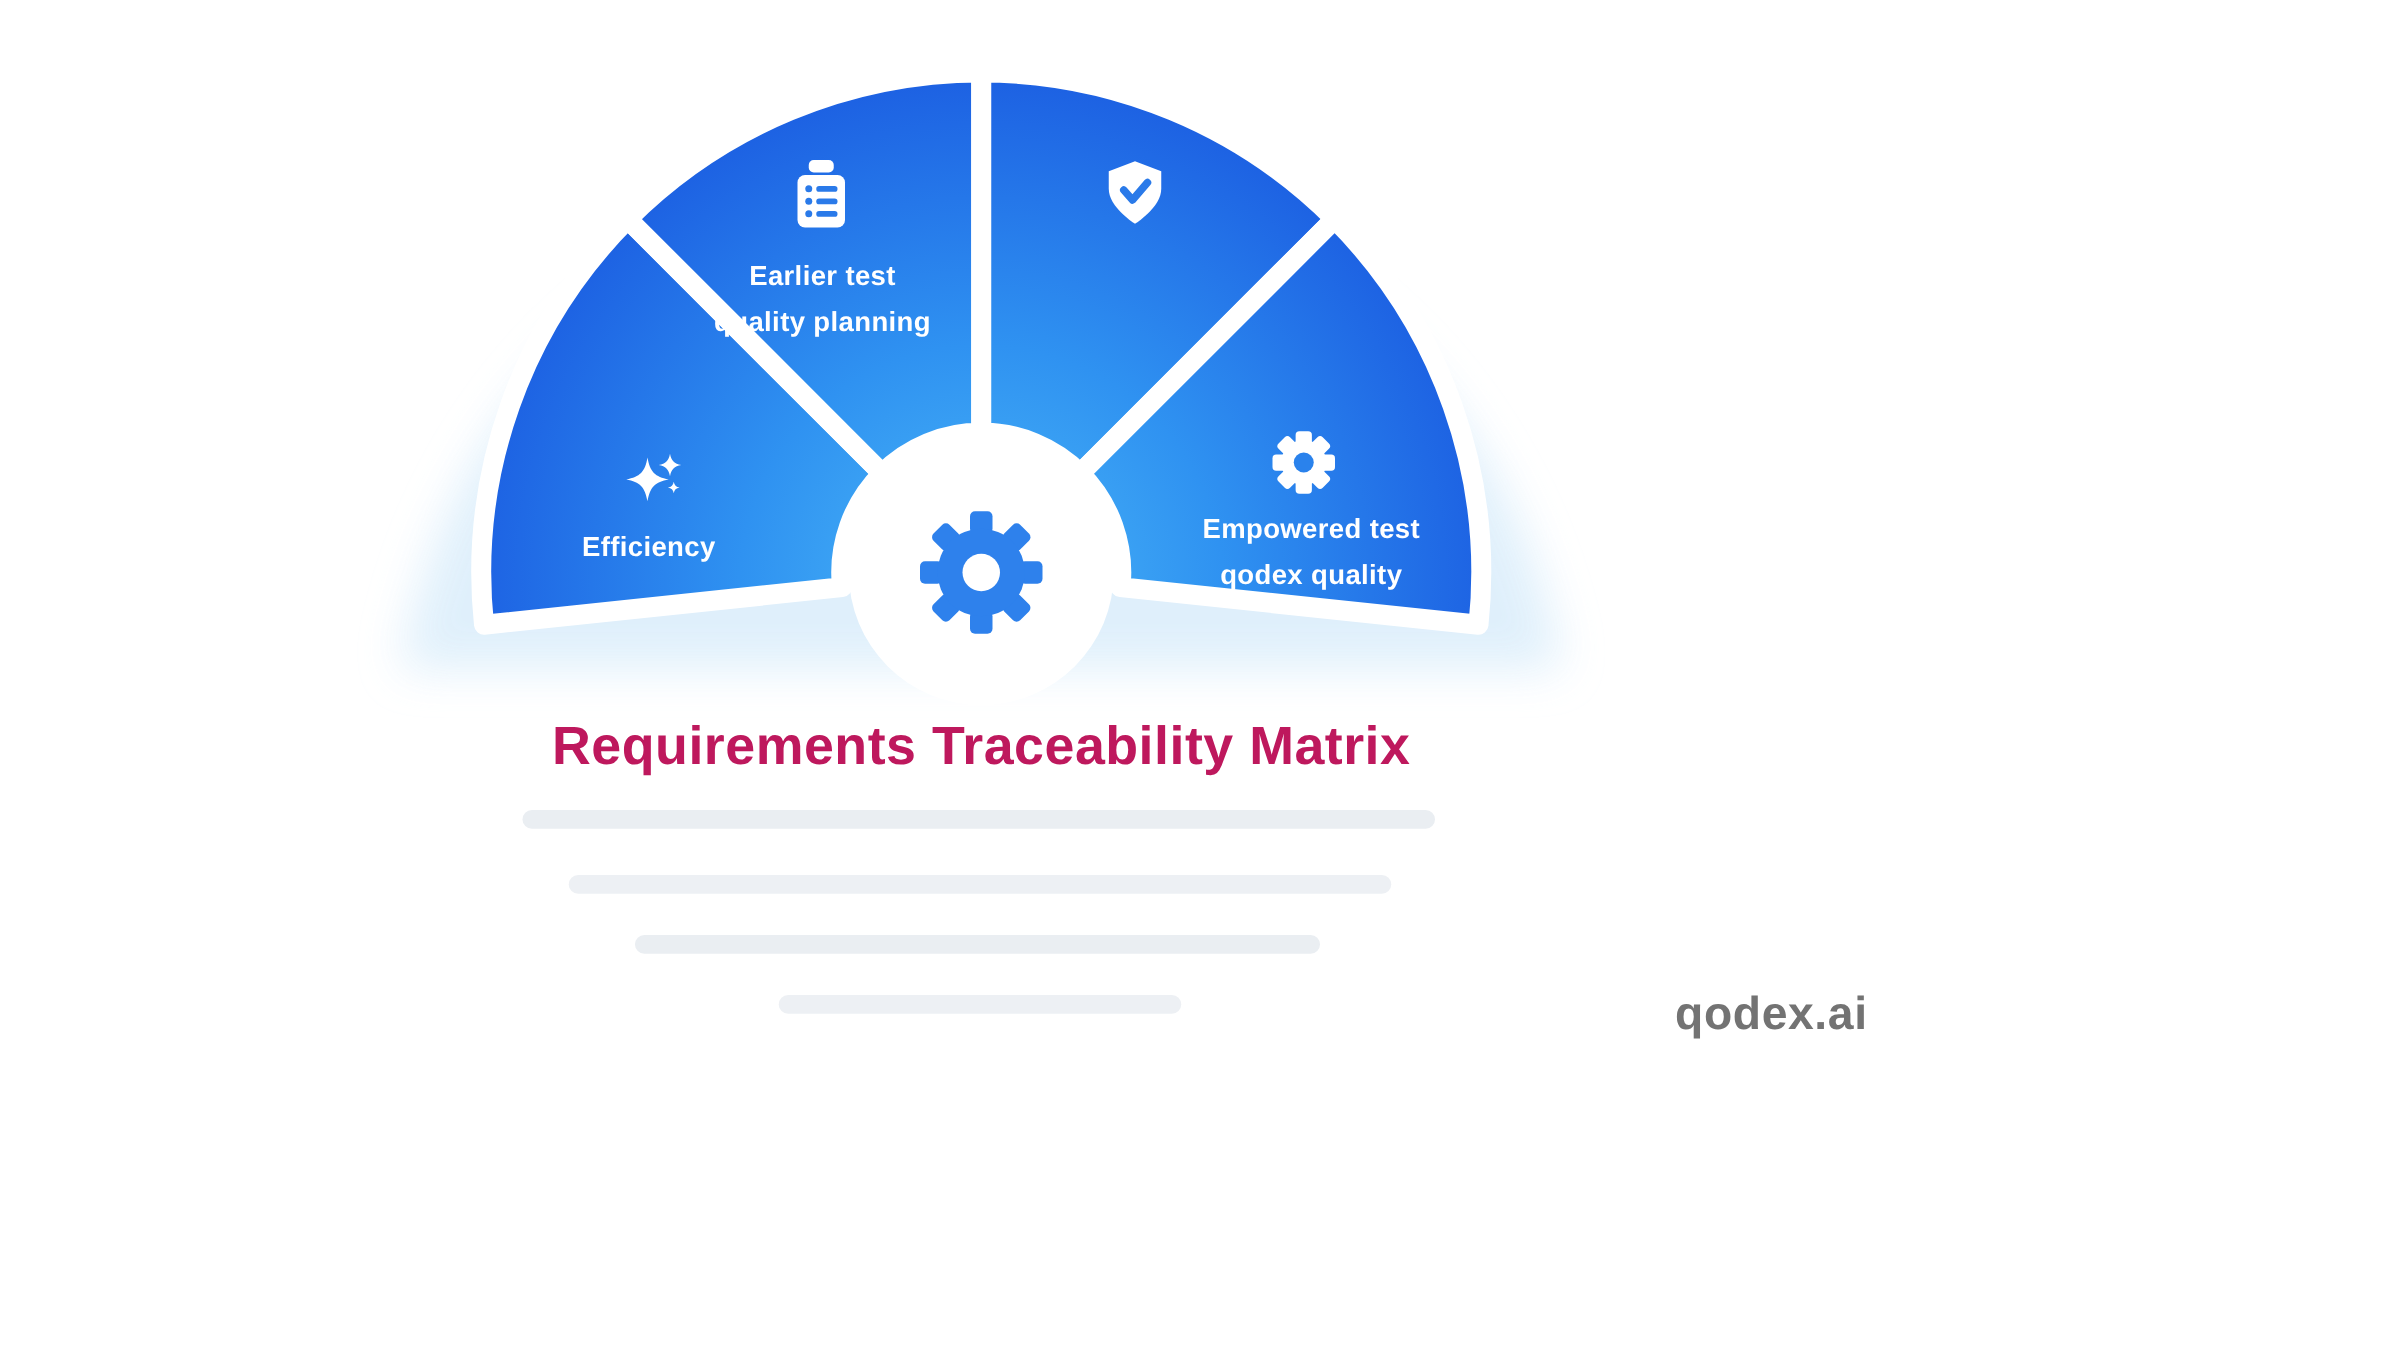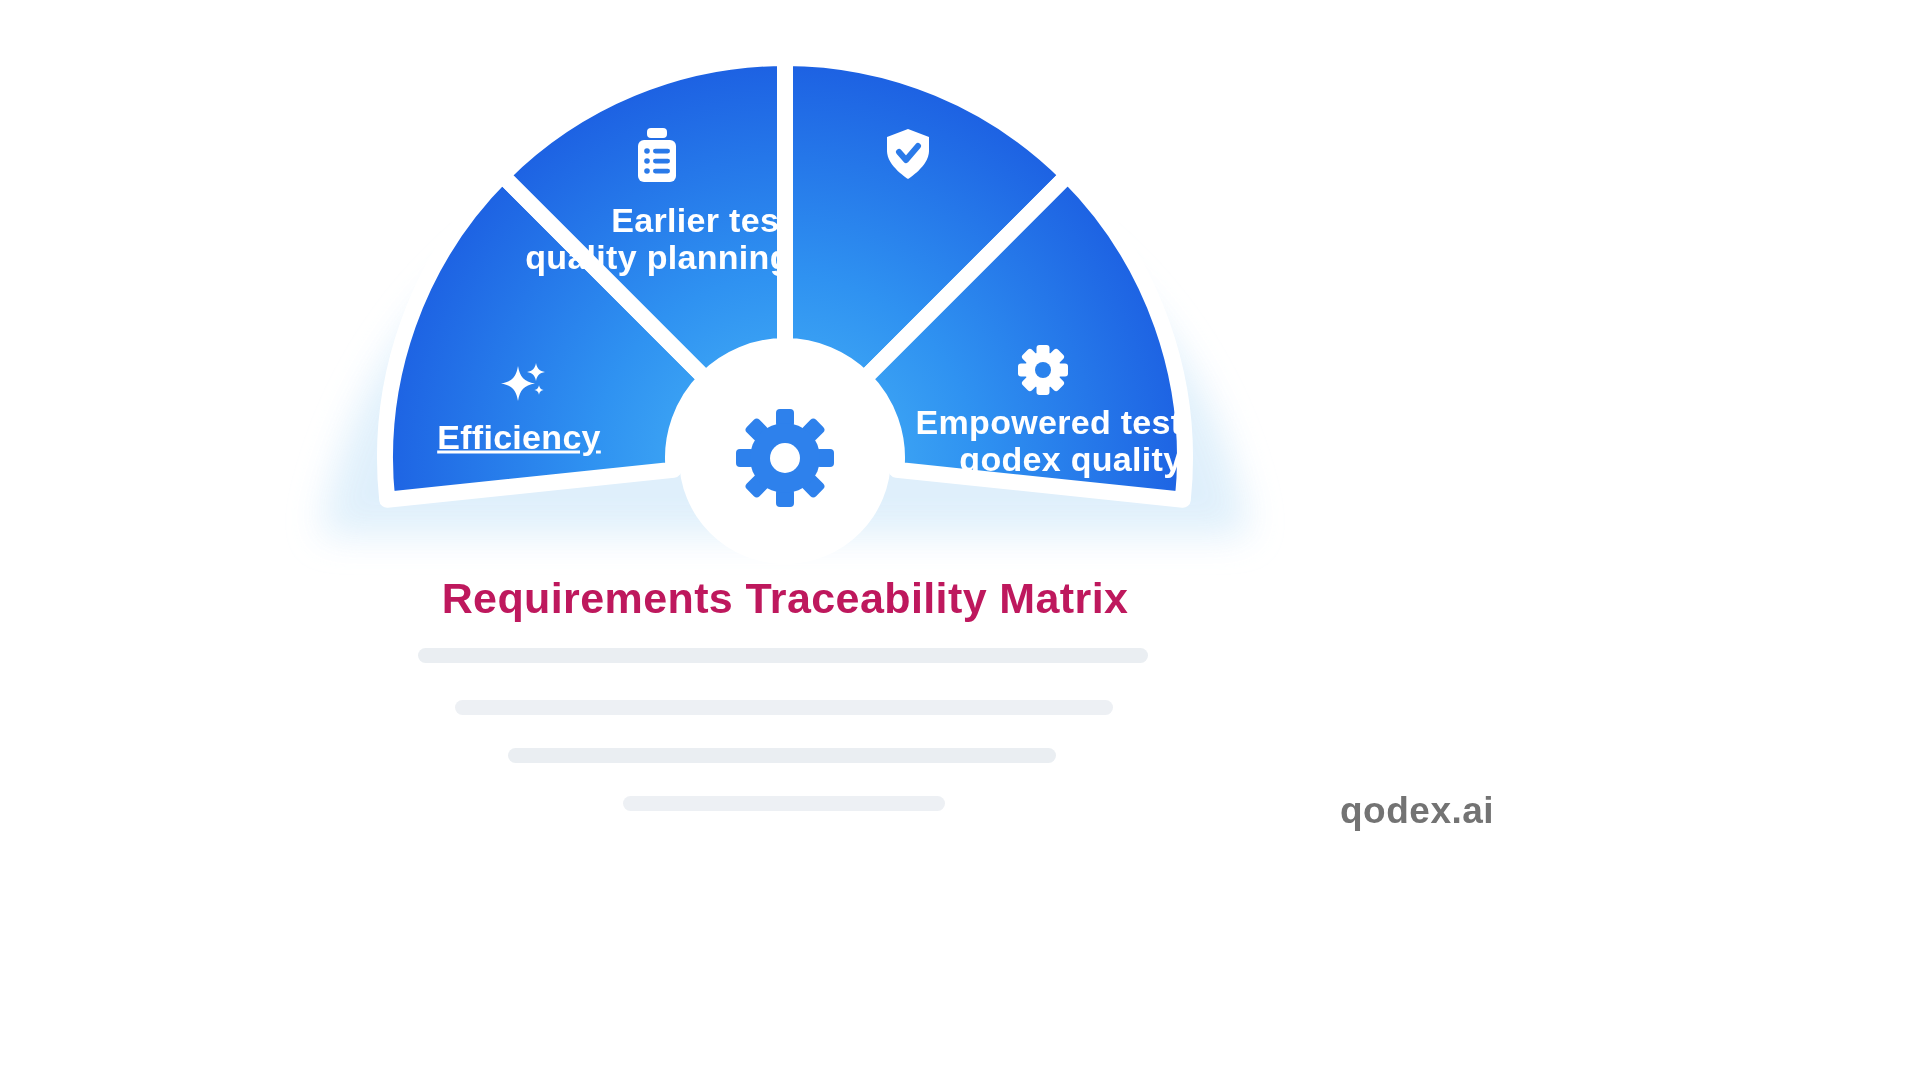--- a/index.html
+++ b/index.html
@@ -9,23 +9,23 @@
     background:#ffffff;
     overflow:hidden;
     font-family:"Liberation Sans", sans-serif;
   }
   .gauge-svg{position:absolute;left:0;top:0;}
   .seg-label{
     position:absolute;
     transform:translate(-50%,-50%);
     color:#ffffff;
     font-weight:700;
-    font-size:34px;
+    font-size:22px;
     line-height:37px;
-    text-align:right;
+    text-align:center;
     letter-spacing:0.3px;
     white-space:nowrap;
   }
   .seg-label span{display:block;}
   .title{
     position:absolute;
     left:785px;top:598px;
     transform:translate(-50%,-50%);
     font-size:43px;
     font-weight:800;
@@ -123,21 +123,21 @@
       <rect x="-6.5" y="-25" width="13" height="12" rx="3" transform="rotate(135)"></rect>
       <rect x="-6.5" y="-25" width="13" height="12" rx="3" transform="rotate(180)"></rect>
       <rect x="-6.5" y="-25" width="13" height="12" rx="3" transform="rotate(225)"></rect>
       <rect x="-6.5" y="-25" width="13" height="12" rx="3" transform="rotate(270)"></rect>
       <rect x="-6.5" y="-25" width="13" height="12" rx="3" transform="rotate(315)"></rect>
       <circle r="18"></circle>
       <circle r="8" fill="#2a82ec"></circle>
     </g>
   </svg>
 
-  <div class="seg-label" style="left:519px;top:437px;text-decoration:underline;">
+  <div class="seg-label" style="left:519px;top:437px;">
     <span>Efficiency</span>
   </div>
 
   <div class="seg-label" style="left:658px;top:239px;">
     <span>Earlier test</span>
     <span>quality planning</span>
   </div>
 
 
   <div class="seg-label" style="left:1049px;top:441px;">

